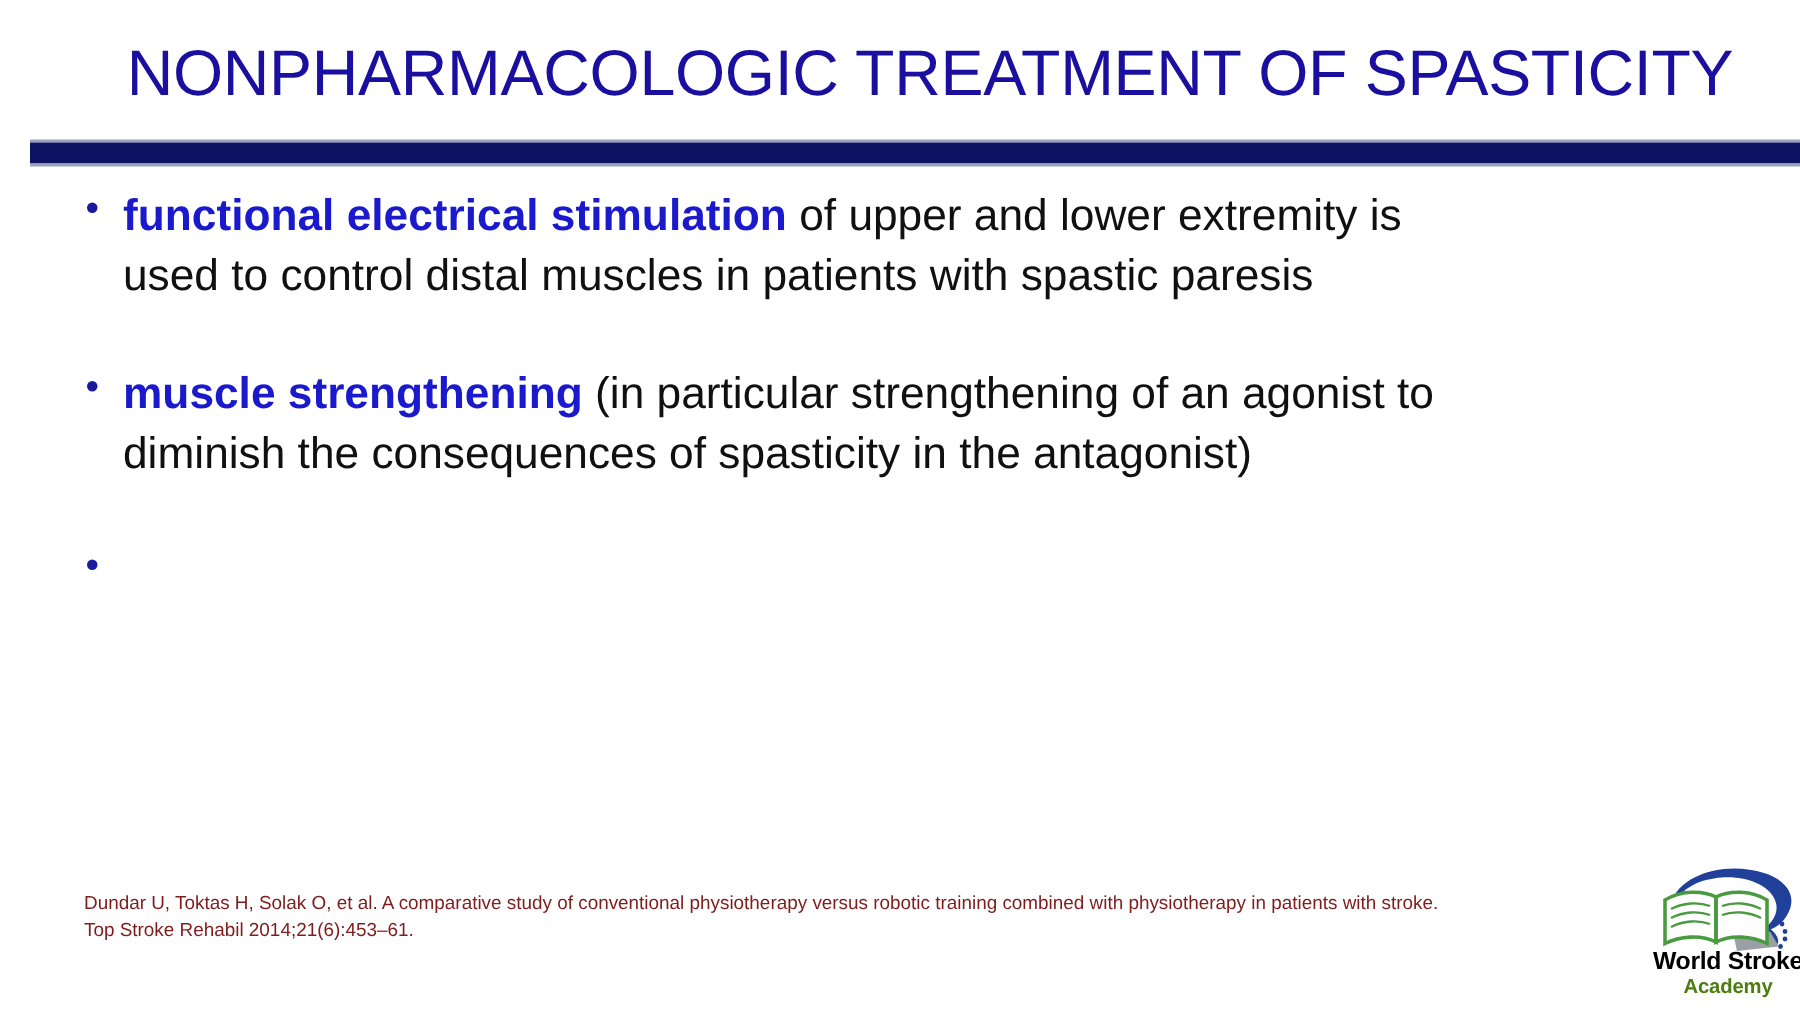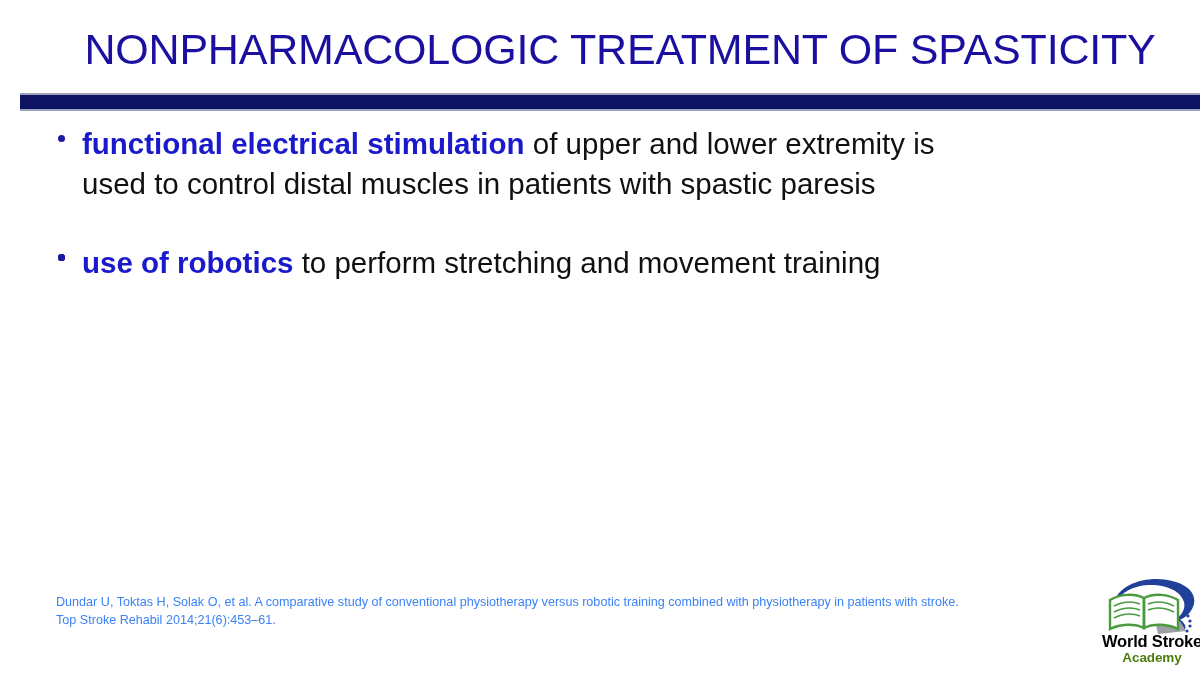--- a/index.html
+++ b/index.html
@@ -94,21 +94,21 @@
 
   
   .citation {
     position: absolute;
     left: 36px;
     top: 594px;
     width: 1010px;
     font-family: "Liberation Sans", sans-serif;
     font-size: 12.6px;
     line-height: 17.5px;
-    color: #3b82f6;
+    color: #7f1d1d;
   }
   .citation div { white-space: nowrap; }
 
   
   .logo {
     position: absolute;
     left: 1068px;
     top: 576px;
     width: 128px;
     height: 96px;
@@ -162,30 +162,27 @@
 
   <div class="body-area">
 
     <div class="bullet-row">
       <span class="bullet-dot"></span>
       <div class="bullet-text"><span class="lead">functional electrical stimulation</span><span> of upper and lower extremity is used to control distal muscles in patients with spastic paresis</span></div>
     </div>
 
     <div class="bullet-row">
       <span class="bullet-dot"></span>
+      <div class="bullet-text"><span class="lead">muscle strengthening</span><span> (in particular strengthening of an agonist to diminish the consequences of spasticity in the antagonist)</span></div>
     </div>
 
     <div class="bullet-row">
       <span class="bullet-dot"></span>
     </div>
 
-    <div class="bullet-row">
-      <span class="bullet-dot"></span>
-      <div class="bullet-text"><span class="lead">use of robotics</span><span> to perform stretching and movement training</span></div>
-    </div>
 
   </div>
 
   <div class="citation">
     <div>Dundar U, Toktas H, Solak O, et al. A comparative study of conventional physiotherapy versus robotic training combined with physiotherapy in patients with stroke.</div>
     <div>Top Stroke Rehabil 2014;21(6):453–61.</div>
   </div>
 
   <div class="logo">
     <div class="logo-mark">

